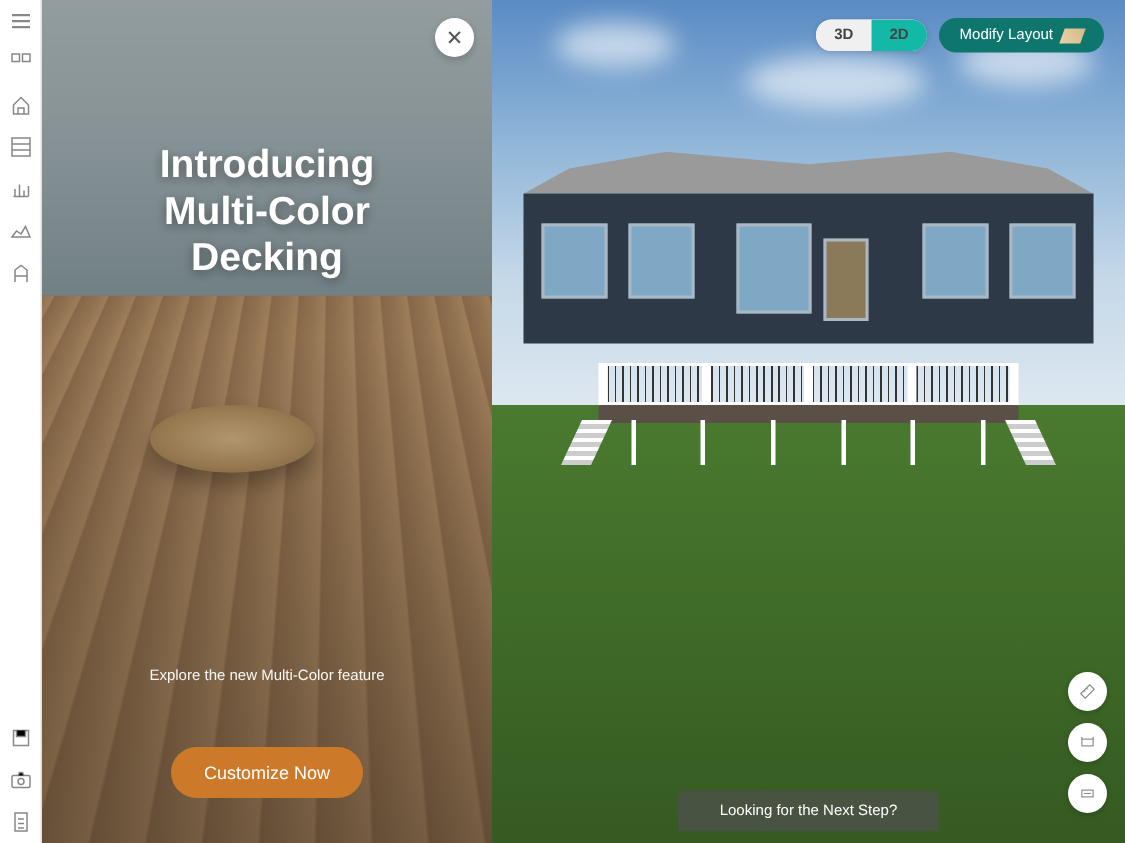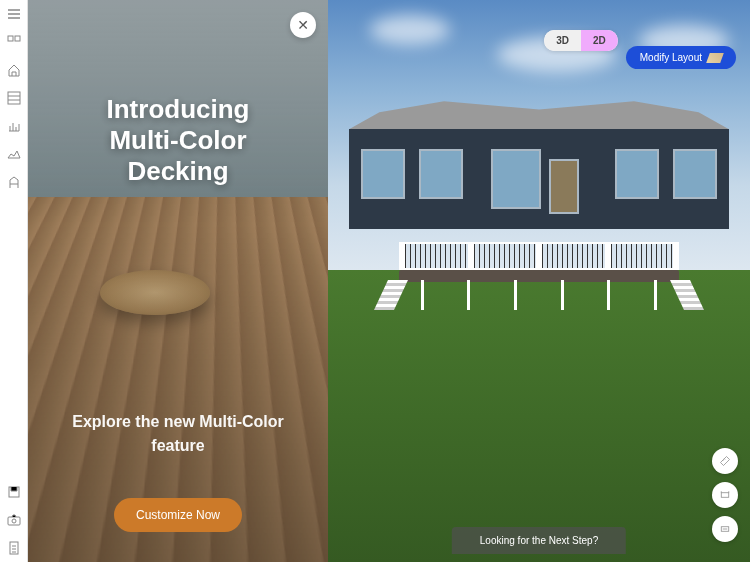--- a/index.html
+++ b/index.html
@@ -16,21 +16,21 @@
 
 
 .promo { width: 300px; height: 100%; position: relative; overflow: hidden; }
 .promo-bg { position: absolute; inset: 0; background: linear-gradient(180deg, #7a6a5a 0%, #8b7560 20%, #9b7d5f 45%, #a0805d 60%, #8b6f52 80%, #6b5440 100%); }
 .promo-deck { position: absolute; top: 35%; left: 0; right: 0; bottom: 0; background: repeating-linear-gradient(95deg, #9a7a56 0px, #a88560 8px, #8f6e4d 9px, #9a7a56 18px); transform: perspective(400px) rotateX(50deg); transform-origin: top center; }
 .promo-top { position: absolute; top: 0; left: 0; right: 0; height: 35%; background: linear-gradient(180deg, #b8c4c8 0%, #9aa8ac 50%, #7a8a8e 100%); }
 .promo-cushion { position: absolute; top: 48%; left: 24%; width: 110px; height: 45px; background: radial-gradient(ellipse at center, #c4a77a 0%, #a8875a 60%, #8a6d45 100%); border-radius: 50%; box-shadow: 0 8px 15px rgba(0,0,0,0.3); }
 .promo-overlay { position: absolute; inset: 0; background: linear-gradient(180deg, rgba(0,0,0,0.2) 0%, rgba(0,0,0,0.05) 40%, rgba(0,0,0,0.3) 100%); }
 .promo-content { position: absolute; inset: 0; display: flex; flex-direction: column; align-items: center; color: #fff; padding: 94px 20px 30px; }
 .promo-title { font-size: 26px; font-weight: 700; text-align: center; line-height: 1.2; text-shadow: 0 2px 8px rgba(0,0,0,0.4); }
-.promo-text { font-size: 16px; text-align: center; margin-top: auto; line-height: 1.5; opacity: 0.95; font-weight: bold; }
+.promo-text { font-size: 10px; text-align: center; margin-top: auto; line-height: 1.5; opacity: 0.95; }
 .promo-btn { margin-top: 40px; background: #cc7a29; color: #fff; border: none; padding: 10px 22px; border-radius: 20px; font-size: 12px; font-weight: 500; cursor: pointer; }
 .promo-close { position: absolute; top: 12px; right: 12px; width: 26px; height: 26px; background: #fff; border-radius: 50%; display: flex; align-items: center; justify-content: center; cursor: pointer; font-size: 14px; color: #555; box-shadow: 0 2px 6px rgba(0,0,0,0.2); }
 
 
 .viewport { flex: 1; position: relative; overflow: hidden; text-decoration: underline; }
 .sky { position: absolute; top: 0; left: 0; right: 0; height: 55%; background: linear-gradient(180deg, #5a8bc4 0%, #8fb5d8 30%, #c5d8e8 60%, #e8eef4 100%); }
 .cloud { position: absolute; background: rgba(255,255,255,0.6); border-radius: 50%; filter: blur(8px); }
 .cloud1 { top: 5%; left: 10%; width: 80px; height: 30px; }
 .cloud2 { top: 12%; left: 40%; width: 120px; height: 35px; }
 .cloud3 { top: 8%; right: 5%; width: 90px; height: 32px; }
@@ -56,23 +56,23 @@
 .rail-section { flex: 1; border-top: 2px solid #fff; border-bottom: 2px solid #fff; background: repeating-linear-gradient(90deg, #333 0, #333 1px, transparent 1px, transparent 5px); }
 .stairs { position: absolute; top: 10px; width: 20px; height: 30px; }
 .stairs-left { left: -18px; background: repeating-linear-gradient(180deg, #fff 0, #fff 3px, #ccc 3px, #ccc 6px); transform: skewX(-25deg); }
 .stairs-right { right: -18px; background: repeating-linear-gradient(180deg, #fff 0, #fff 3px, #ccc 3px, #ccc 6px); transform: skewX(25deg); }
 .deck-legs { position: absolute; top: 10px; left: 0; right: 0; height: 30px; display: flex; justify-content: space-around; }
 .leg { width: 3px; height: 100%; background: #fff; }
 
 
 .top-controls { position: absolute; top: 12px; right: 14px; display: flex; gap: 8px; align-items: center; z-index: 10; }
 .view-toggle { display: flex; background: #fff; border-radius: 14px; overflow: hidden; box-shadow: 0 1px 4px rgba(0,0,0,0.15); }
-.view-btn { padding: 5px 12px; font-size: 10px; font-weight: 600; cursor: pointer; background: #f0abfc; color: #444; border: none; }
+.view-btn { padding: 5px 12px; font-size: 10px; font-weight: 600; cursor: pointer; background: #14b8a6; color: #444; border: none; }
 .view-btn.active { background: #f0f0f0; }
-.modify-btn { background: #1d4ed8; color: #fff; border: none; padding: 6px 14px; border-radius: 14px; font-size: 10px; font-weight: 500; cursor: pointer; display: flex; align-items: center; gap: 6px; margin-top: 34px; }
+.modify-btn { background: #0f766e; color: #fff; border: none; padding: 6px 14px; border-radius: 14px; font-size: 10px; font-weight: 500; cursor: pointer; display: flex; align-items: center; gap: 6px; }
 .modify-icon { width: 14px; height: 10px; background: linear-gradient(45deg, #e8d4a8, #d4b888); transform: skewX(-20deg); }
 
 
 .float-right { position: absolute; right: 12px; bottom: 20px; display: flex; flex-direction: column; gap: 8px; z-index: 10; }
 .float-btn { width: 26px; height: 26px; background: #fff; border-radius: 50%; display: flex; align-items: center; justify-content: center; cursor: pointer; box-shadow: 0 1px 4px rgba(0,0,0,0.2); }
 .float-icon { width: 12px; height: 12px; color: #888; }
 
 
 .bottom-prompt { position: absolute; bottom: 8px; left: 50%; transform: translateX(-50%); background: rgba(80,80,80,0.7); color: #fff; padding: 8px 28px; font-size: 10px; border-radius: 4px 4px 0 0; cursor: pointer; z-index: 10; }
 

